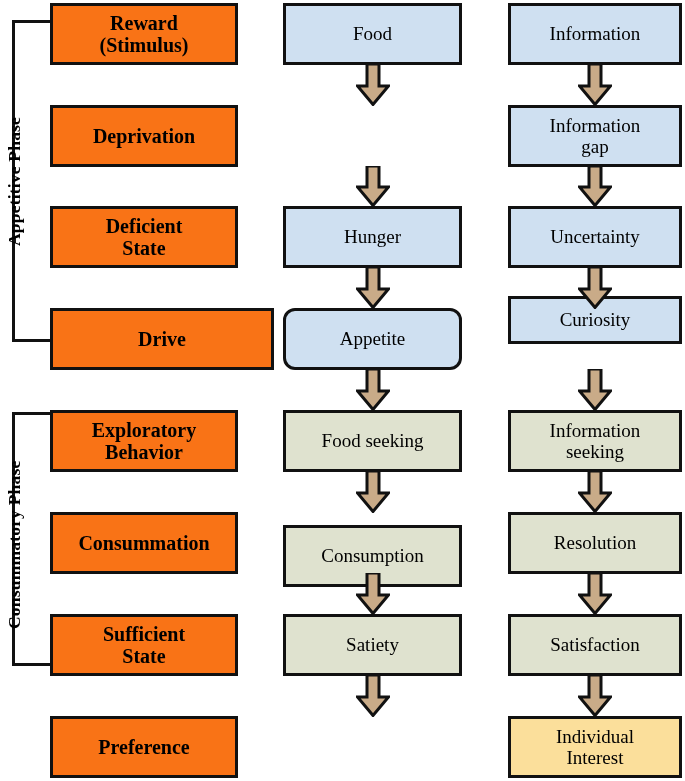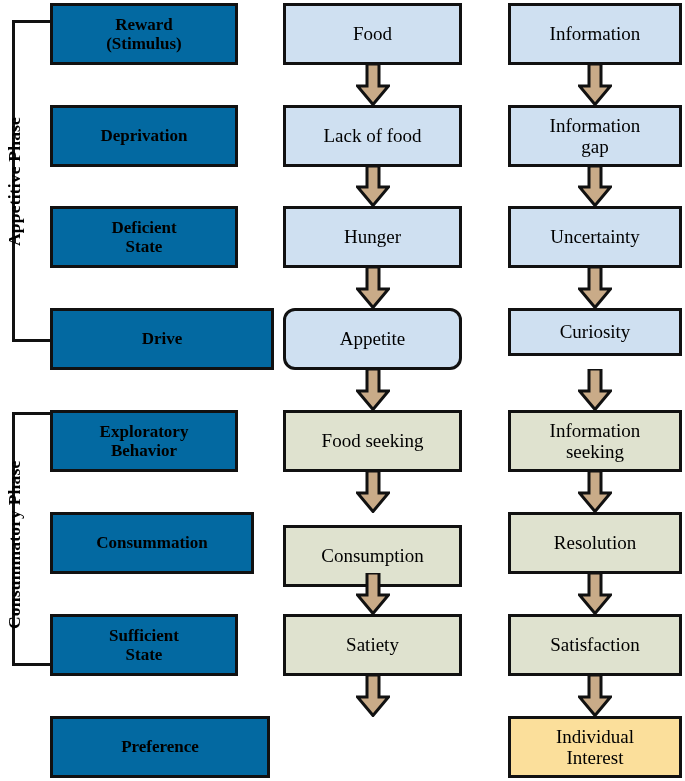--- a/index.html
+++ b/index.html
@@ -70,23 +70,23 @@
     text-align: center;
     line-height: 1.12;
     padding: 2px 4px;
   }
   .box .txt {
     display: block;
     width: 100%;
   }
 
   .box.label-box {
-    background: #0369a1;
+    background: #f97316;
     font-weight: bold;
-    font-size: 17px;
+    font-size: 20px;
   }
   .box.blue   { background: #cfe0f1; font-size: 19px; }
   .box.green  { background: #dfe2cf; font-size: 19px; }
   .box.yellow { background: #fbdf9b; font-size: 19px; }
 
   
   .arrow {
     position: absolute;
     pointer-events: none;
   }
@@ -119,36 +119,33 @@
   </div>
   <div class="box label-box" style="left:50px; top:206px; width:188px; height:62px;">
     <span class="txt">Deficient<br>State</span>
   </div>
   <div class="box label-box" style="left:50px; top:308px; width:224px; height:62px;">
     <span class="txt">Drive</span>
   </div>
   <div class="box label-box" style="left:50px; top:410px; width:188px; height:62px;">
     <span class="txt">Exploratory<br>Behavior</span>
   </div>
-  <div class="box label-box" style="left:50px; top:512px; width:204px; height:62px;">
+  <div class="box label-box" style="left:50px; top:512px; width:188px; height:62px;">
     <span class="txt">Consummation</span>
   </div>
   <div class="box label-box" style="left:50px; top:614px; width:188px; height:62px;">
     <span class="txt">Sufficient<br>State</span>
   </div>
-  <div class="box label-box" style="left:50px; top:716px; width:220px; height:62px;align-items:center;">
+  <div class="box label-box" style="left:50px; top:716px; width:188px; height:62px;align-items:center;">
     <span class="txt">Preference</span>
   </div>
 
   <div class="box blue" style="left:283px; top:3px; width:179px; height:62px;">
     <span class="txt">Food</span>
   </div>
-  <div class="box blue" style="left:283px; top:105px; width:179px; height:62px;">
-    <span class="txt">Lack of food</span>
-  </div>
   <div class="box blue" style="left:283px; top:206px; width:179px; height:62px;">
     <span class="txt">Hunger</span>
   </div>
   <div class="box blue" style="left:283px; top:308px; width:179px; height:62px;border-radius:12px;">
     <span class="txt">Appetite</span>
   </div>
   <div class="box green" style="left:283px; top:410px; width:179px; height:62px;">
     <span class="txt">Food seeking</span>
   </div>
   <div class="box green" style="left:283px; top:512px; width:179px; height:62px;margin-top:13px;">
@@ -160,21 +157,21 @@
 
   <div class="box blue" style="left:508px; top:3px; width:174px; height:62px;">
     <span class="txt">Information</span>
   </div>
   <div class="box blue" style="left:508px; top:105px; width:174px; height:62px;">
     <span class="txt">Information<br>gap</span>
   </div>
   <div class="box blue" style="left:508px; top:206px; width:174px; height:62px;">
     <span class="txt">Uncertainty</span>
   </div>
-  <div class="box blue" style="left:508px; top:308px; width:174px; height:48px;">
+  <div class="box blue" style="left:508px; top:296px; width:174px; height:48px;">
     <span class="txt">Curiosity</span>
   </div>
   <div class="box green" style="left:508px; top:410px; width:174px; height:62px;">
     <span class="txt">Information<br>seeking</span>
   </div>
   <div class="box green" style="left:508px; top:512px; width:174px; height:62px;">
     <span class="txt">Resolution</span>
   </div>
   <div class="box green" style="left:508px; top:614px; width:174px; height:62px;">
     <span class="txt">Satisfaction</span>

